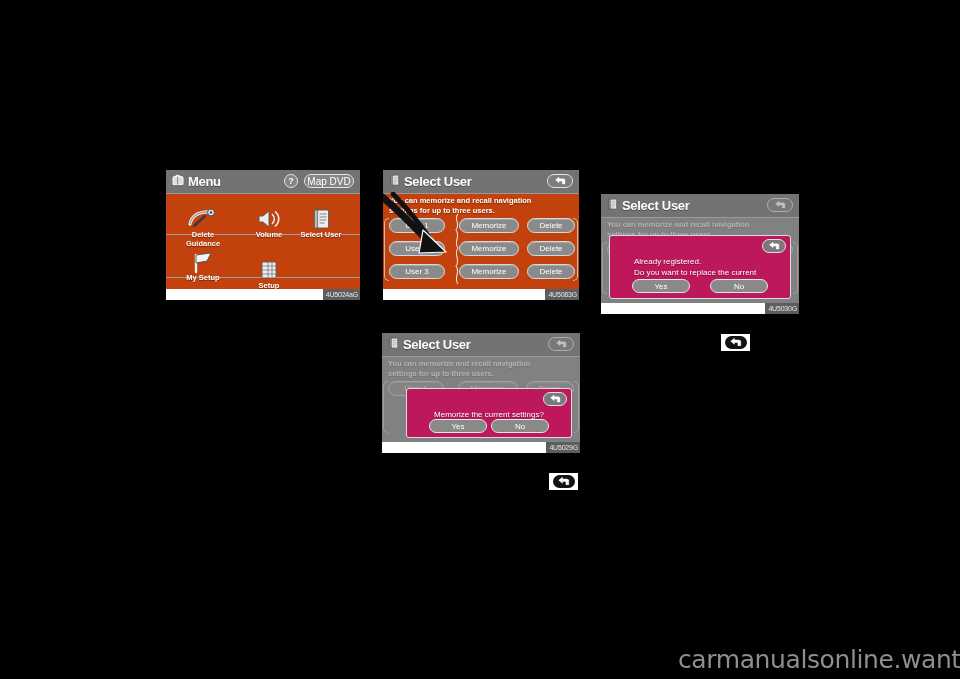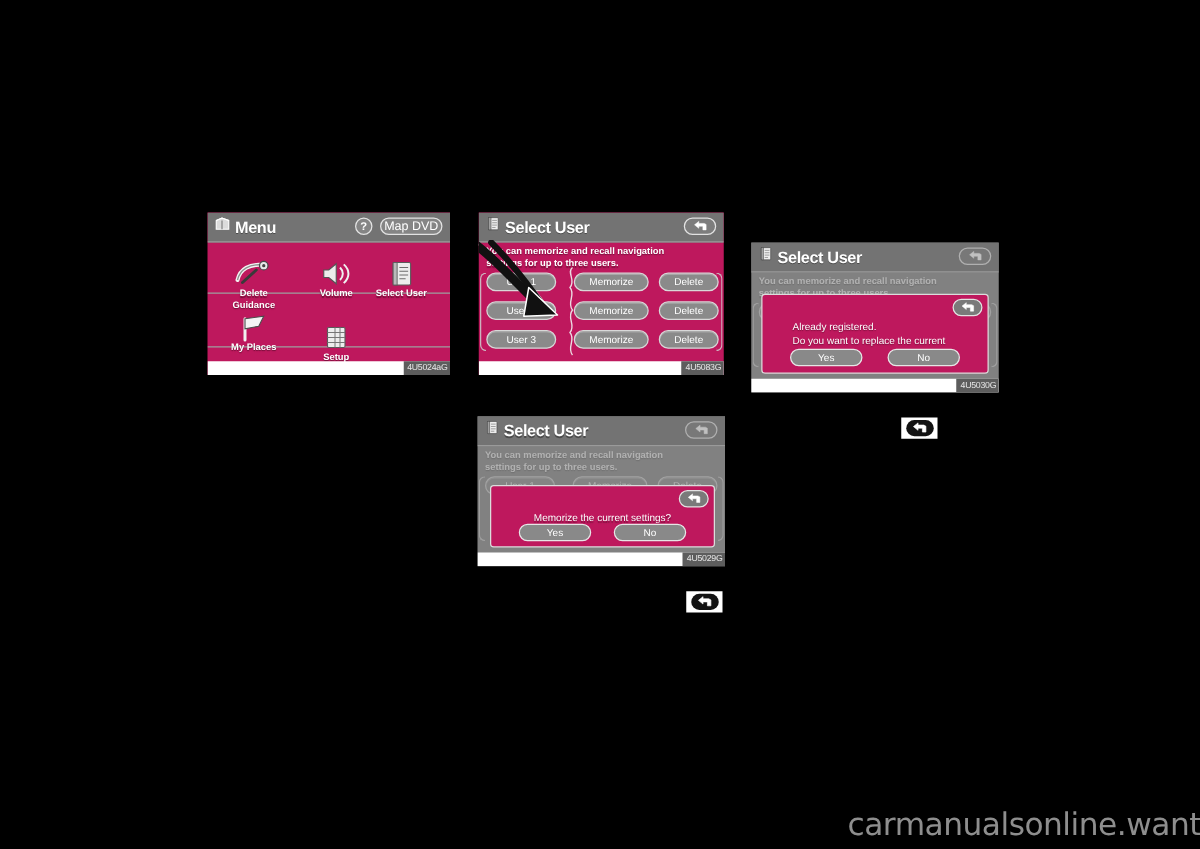--- a/index.html
+++ b/index.html
@@ -9,21 +9,21 @@
     overflow: hidden;
     font-family: "Liberation Sans", sans-serif;
   }
   #page { position: relative; width: 960px; height: 679px; background: #000; }
 
   
   .panel { position: absolute; background: #000; }
   .screen {
     position: relative;
     width: 100%; height: 100%;
-    background: #be185d;
+    background: #c2410c;
     overflow: hidden;
     color: #ffffff;
   }
   .screen.dim { background: #818181; }
 
   
   .scr-head {
     position: relative;
     height: 24px;
     background: #737373;
@@ -238,21 +238,21 @@
           <div>Select User</div>
         </div>
 
         <div class="menu-item" style="left:6px; top:54px;">
           <div class="ic">
             <svg width="32" height="24" viewBox="0 0 32 24">
               <path d="M9 22 L9 5" stroke="#f0f0f0" stroke-width="2.4" stroke-linecap="round"></path>
               <path d="M9 5 L24 3 L20 11 L9 13 Z" fill="#f4f4f4" stroke="#4d4d4d" stroke-width="0.9"></path>
             </svg>
           </div>
-          <div>My Places</div>
+          <div>My Setup</div>
         </div>
 
         <div class="menu-item" style="left:72px; top:62px;">
           <div class="ic">
             <svg width="24" height="24" viewBox="0 0 24 24">
               <rect x="5" y="4" width="14" height="16" rx="1" fill="#ededed" stroke="#5a5a5a" stroke-width="0.9"></rect>
               <path d="M5 8 h14 M5 12 h14 M5 16 h14 M11 4 v16 M15 4 v16" stroke="#777" stroke-width="0.8"></path>
             </svg>
           </div>
           <div>Setup</div>
@@ -406,21 +406,21 @@
       </div>
 
       <div class="su-row ghost" style="top:48px;">
         <div class="pill su-user">User 1</div>
         <div class="pill su-mem">Memorize</div>
         <div class="pill su-del">Delete</div>
       </div>
       <div class="bracket ghost" style="left:1px; top:48px; height:52px;"></div>
       <div class="bracket ghost" style="right:1px; top:48px; height:52px; border:1px solid #cfcfcf; border-left:none; border-radius:0 6px 6px 0;"></div>
 
-      <div class="dialog" style="left:10px; top:55px; right:8px; height:50px;padding-left:32px;">
+      <div class="dialog" style="left:24px; top:55px; right:8px; height:50px;padding-left:32px;">
         <div class="backbtn" style="right:4px; top:3px; width:24px; height:14px; background:#7a7a7a;">
           <svg width="13" height="10" viewBox="0 0 16 12">
             <path d="M11.5 3.2 H6.2 V1.2 L2 4.6 L6.2 8 V6 h4 v3.6 h3.2 V4.2 z" fill="#ffffff" stroke="#ffffff" stroke-width="0.5" stroke-linejoin="round"></path>
           </svg>
         </div>
 
         <div class="dlg-text" style="left:0; right:0; top:20px; text-align:center;">
           <div>Memorize the current settings?</div>
         </div>
 

